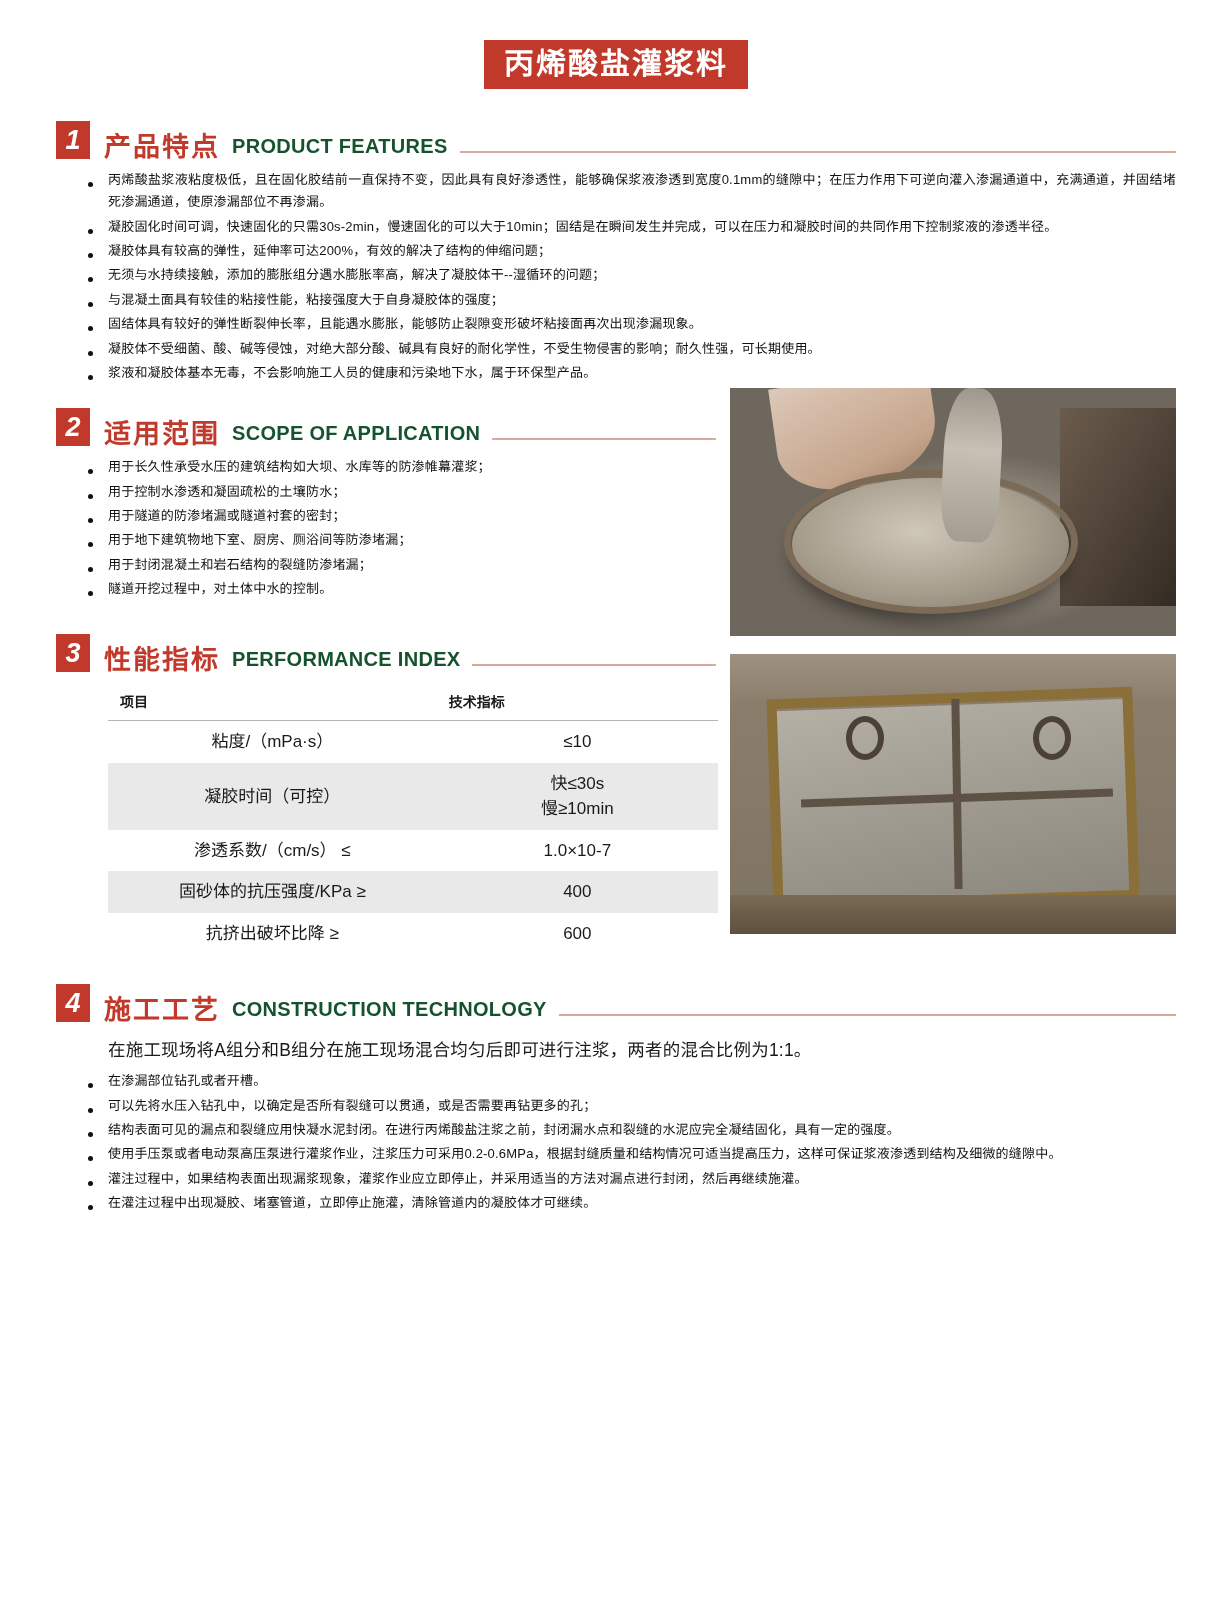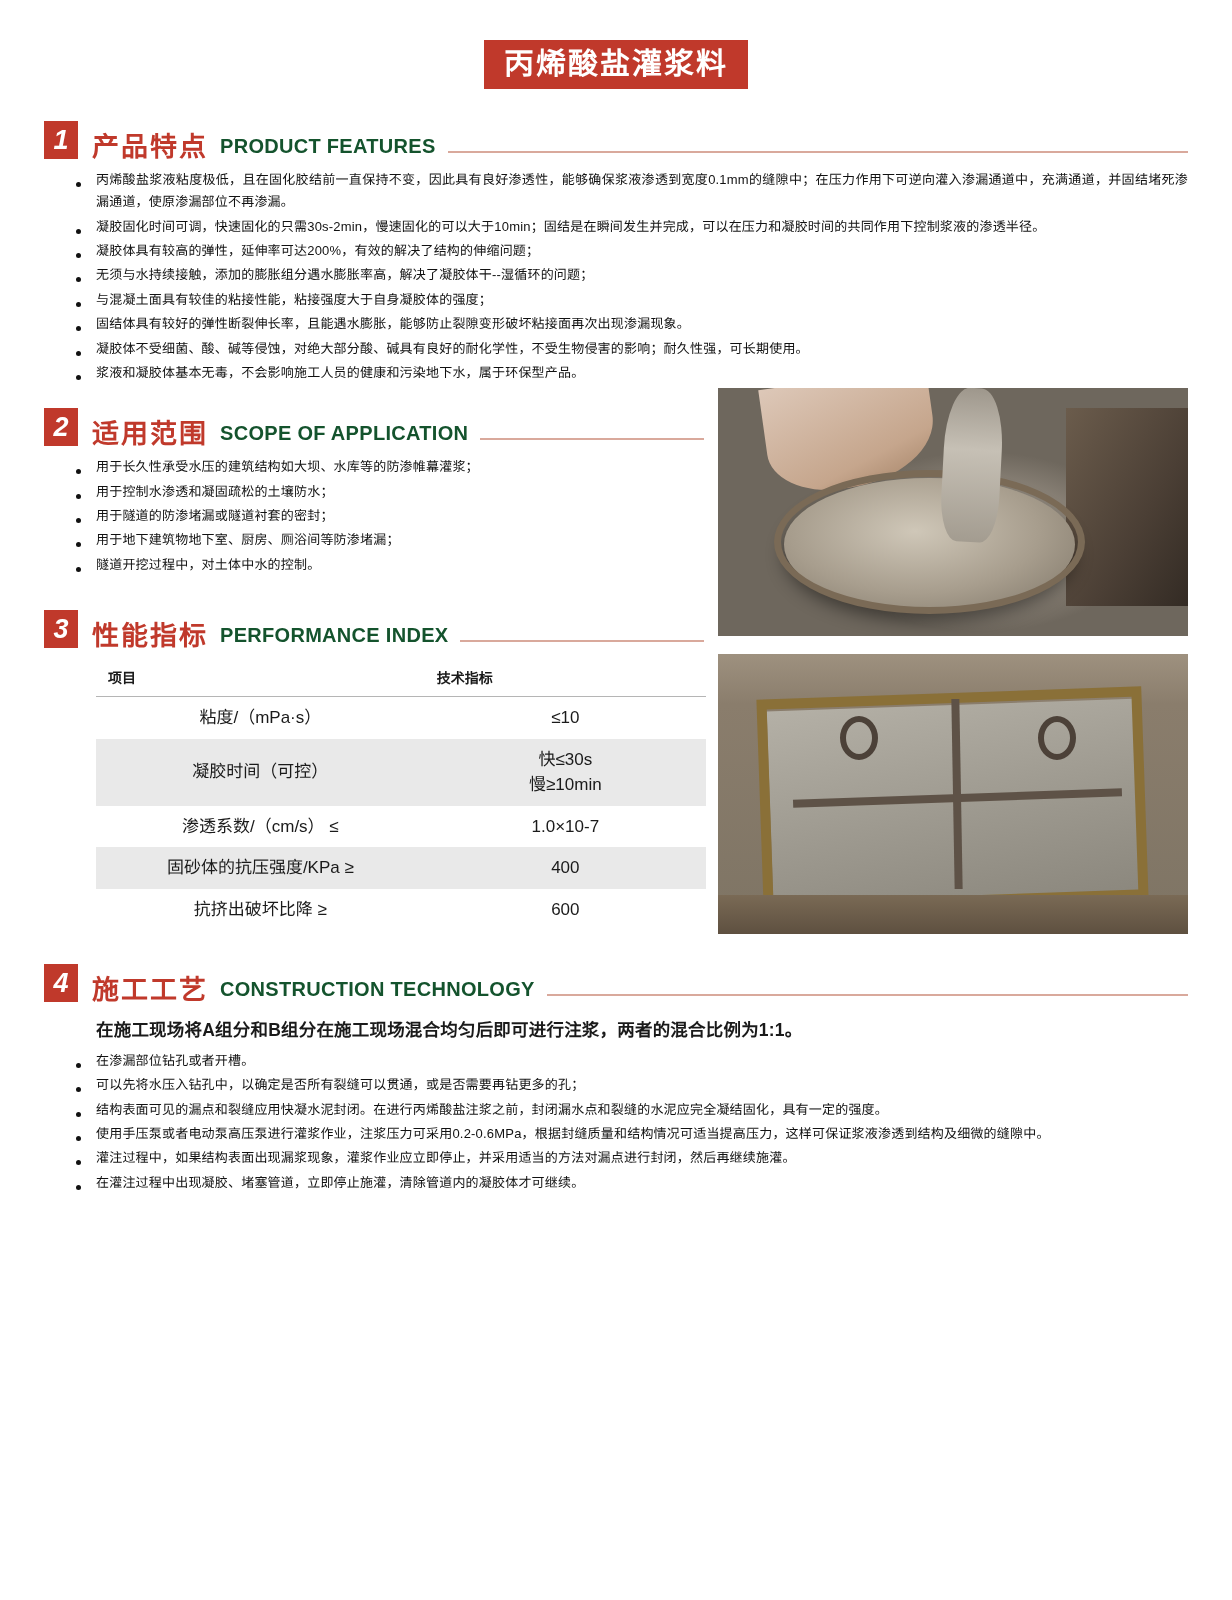--- a/index.html
+++ b/index.html
@@ -13,21 +13,21 @@
     font-family: "Liberation Sans", "DejaVu Sans", sans-serif;
     color: #1a1a1a;
     position: relative;
     overflow: hidden;
   }
   .page {
     width: 1232px;
     height: 1600px;
     position: relative;
     box-sizing: border-box;
-    padding: 0 44px;
+    padding: 0 56px;
   }
 
   
   .title-wrap {
     display: flex;
     justify-content: center;
     align-items: center;
     padding-top: 40px;
     padding-bottom: 22px;
   }
@@ -284,21 +284,21 @@
   .perf-table tr.shade td {
     background: #e9e9e9;
   }
   .perf-table .c1 { width: 330px; }
   .perf-table .c2 { width: 280px; }
   .two-line span { display: block; }
 
   
   .lead {
     font-size: 17.5px;
-    font-weight: bold;
+    font-weight: normal;
     line-height: 1.7;
     padding: 4px 0 4px 52px;
     letter-spacing: .2px;
   }
   .s4-list li { margin-bottom: 0; }
 </style>
 </head>
 <body>
 
 <div class="page">
@@ -331,20 +331,21 @@
         <div class="sec-num">2</div>
         <div class="sec-cn">适用范围</div>
         <div class="sec-en">SCOPE OF APPLICATION</div>
         <div class="sec-rule"></div>
       </div>
       <ul class="bullets">
         <li>用于长久性承受水压的建筑结构如大坝、水库等的防渗帷幕灌浆；</li>
         <li>用于控制水渗透和凝固疏松的土壤防水；</li>
         <li>用于隧道的防渗堵漏或隧道衬套的密封；</li>
         <li>用于地下建筑物地下室、厨房、厕浴间等防渗堵漏；</li>
+        <li>用于封闭混凝土和岩石结构的裂缝防渗堵漏；</li>
         <li>隧道开挖过程中，对土体中水的控制。</li>
       </ul>
 
       <div class="section-head" style="margin-top:34px;">
         <div class="sec-num">3</div>
         <div class="sec-cn">性能指标</div>
         <div class="sec-en">PERFORMANCE INDEX</div>
         <div class="sec-rule"></div>
       </div>
 

